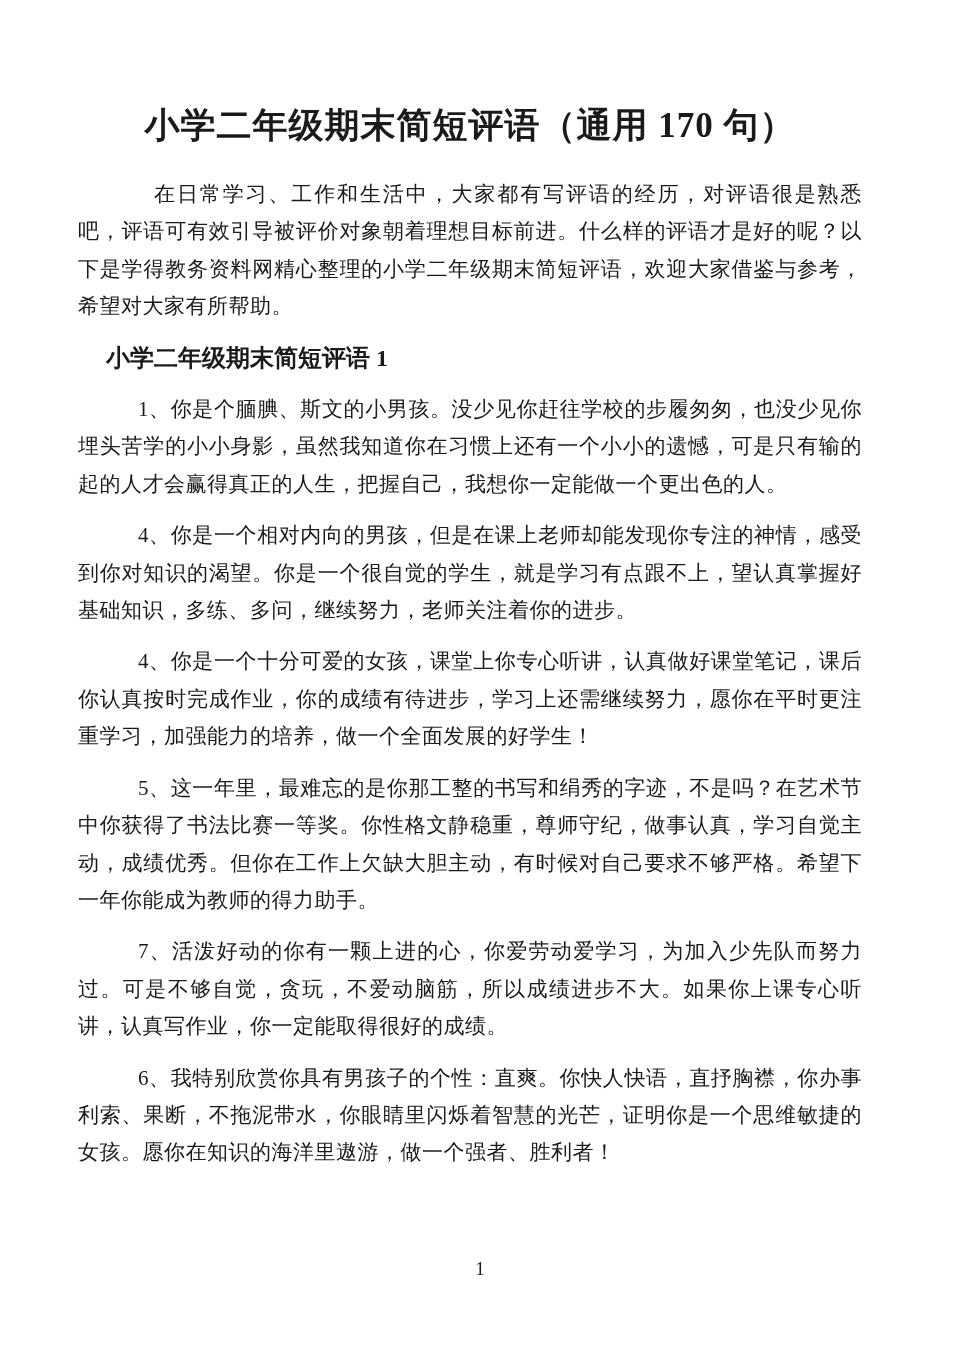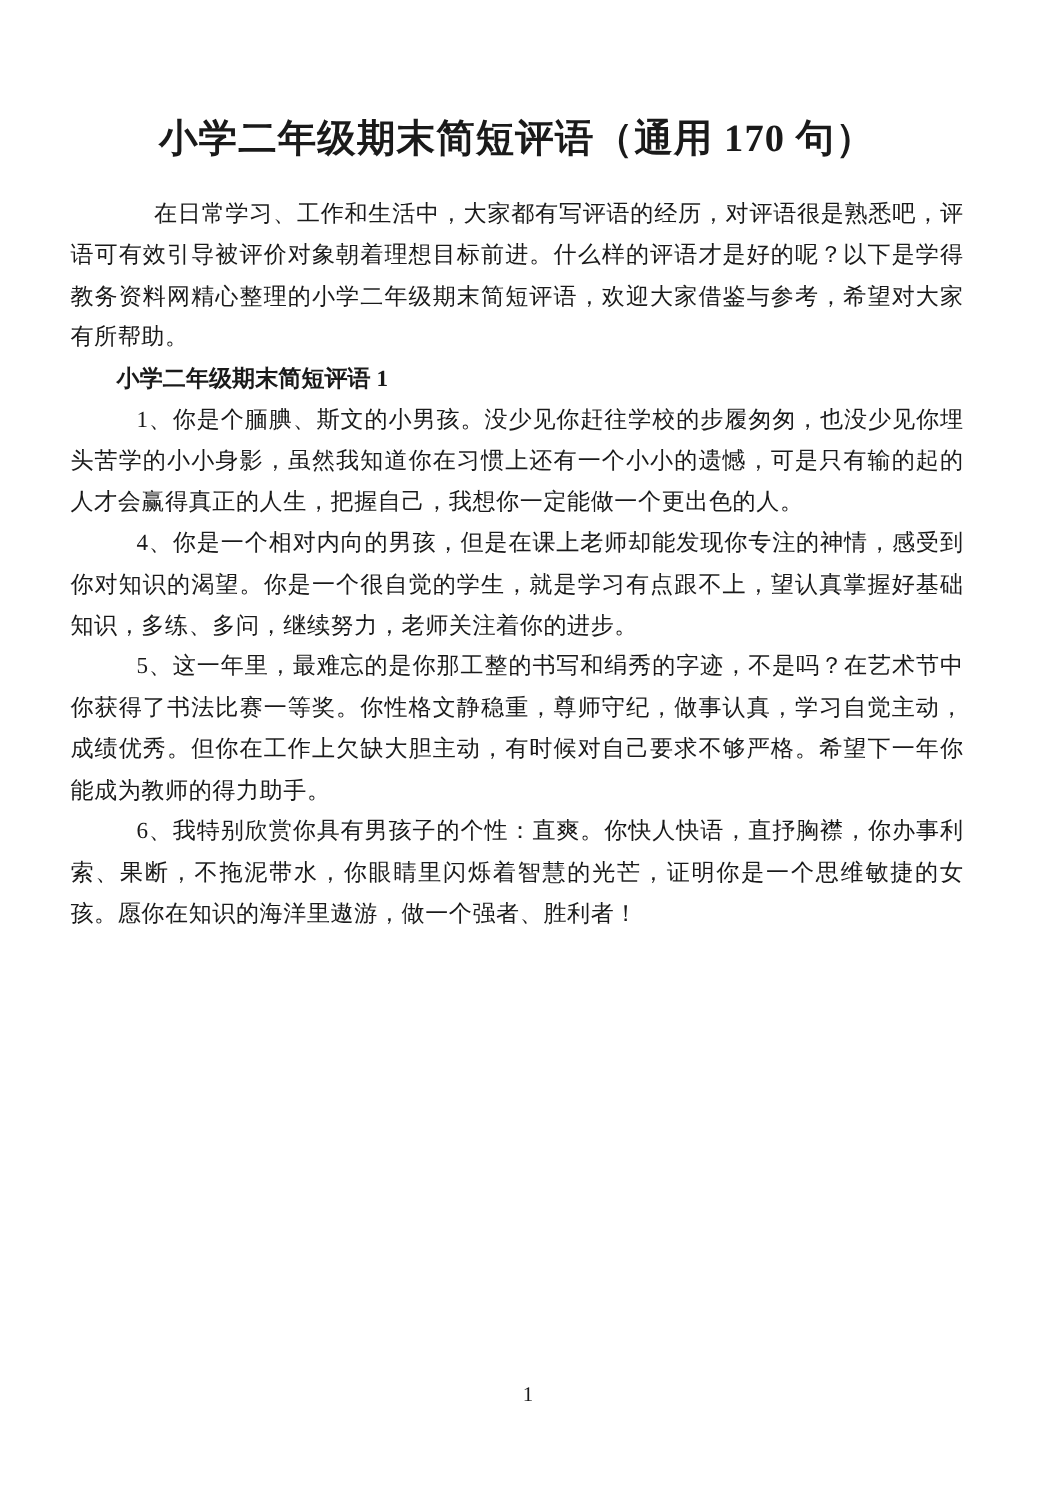--- a/index.html
+++ b/index.html
@@ -22,33 +22,33 @@
   .doc-title {
     margin: 0 0 26px 0;
     font-size: 35px;
     font-weight: bold;
     line-height: 48px;
     text-align: center;
     letter-spacing: 1px;
     white-space: nowrap;
   }
   .para {
-    margin: 0;
+    margin: 14px;
     font-size: 21px;
     line-height: 37.4px;
     text-align: justify;
     text-justify: inter-ideograph;
     letter-spacing: 0.5px;
   }
   .para.intro {
     text-indent: 76px;
   }
   .section-heading {
     margin: 0;
-    font-size: 21px;
+    font-size: 24px;
     line-height: 37.4px;
     font-weight: bold;
     text-indent: 42px;
     font-family: "Liberation Serif", "DejaVu Serif", serif;
   }
   .para.item {
     text-indent: 60px;
   }
   .page-number {
     position: absolute;
@@ -66,17 +66,19 @@
 
 <div class="page">
   <h1 class="doc-title">小学二年级期末简短评语（通用 170 句）</h1>
 
   <p class="para intro">在日常学习、工作和生活中，大家都有写评语的经历，对评语很是熟悉吧，评语可有效引导被评价对象朝着理想目标前进。什么样的评语才是好的呢？以下是学得教务资料网精心整理的小学二年级期末简短评语，欢迎大家借鉴与参考，希望对大家有所帮助。</p>
 
   <p class="section-heading">小学二年级期末简短评语 1</p>
 
   <p class="para item">1、你是个腼腆、斯文的小男孩。没少见你赶往学校的步履匆匆，也没少见你埋头苦学的小小身影，虽然我知道你在习惯上还有一个小小的遗憾，可是只有输的起的人才会赢得真正的人生，把握自己，我想你一定能做一个更出色的人。</p>
   <p class="para item">4、你是一个相对内向的男孩，但是在课上老师却能发现你专注的神情，感受到你对知识的渴望。你是一个很自觉的学生，就是学习有点跟不上，望认真掌握好基础知识，多练、多问，继续努力，老师关注着你的进步。</p>
+  <p class="para item">4、你是一个十分可爱的女孩，课堂上你专心听讲，认真做好课堂笔记，课后你认真按时完成作业，你的成绩有待进步，学习上还需继续努力，愿你在平时更注重学习，加强能力的培养，做一个全面发展的好学生！</p>
   <p class="para item">5、这一年里，最难忘的是你那工整的书写和绢秀的字迹，不是吗？在艺术节中你获得了书法比赛一等奖。你性格文静稳重，尊师守纪，做事认真，学习自觉主动，成绩优秀。但你在工作上欠缺大胆主动，有时候对自己要求不够严格。希望下一年你能成为教师的得力助手。</p>
+  <p class="para item">7、活泼好动的你有一颗上进的心，你爱劳动爱学习，为加入少先队而努力过。可是不够自觉，贪玩，不爱动脑筋，所以成绩进步不大。如果你上课专心听讲，认真写作业，你一定能取得很好的成绩。</p>
   <p class="para item">6、我特别欣赏你具有男孩子的个性：直爽。你快人快语，直抒胸襟，你办事利索、果断，不拖泥带水，你眼睛里闪烁着智慧的光芒，证明你是一个思维敏捷的女孩。愿你在知识的海洋里遨游，做一个强者、胜利者！</p>
 
   <div class="page-number">1</div>
 </div>
 
 </body></html>

